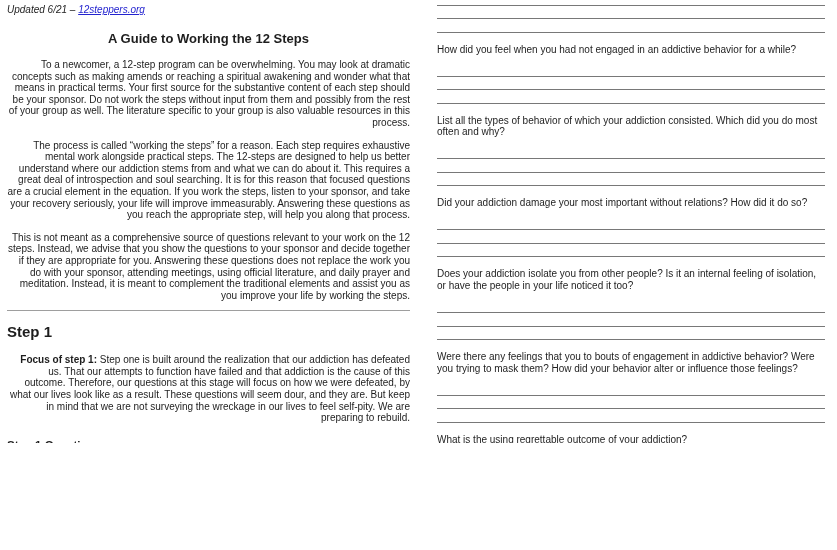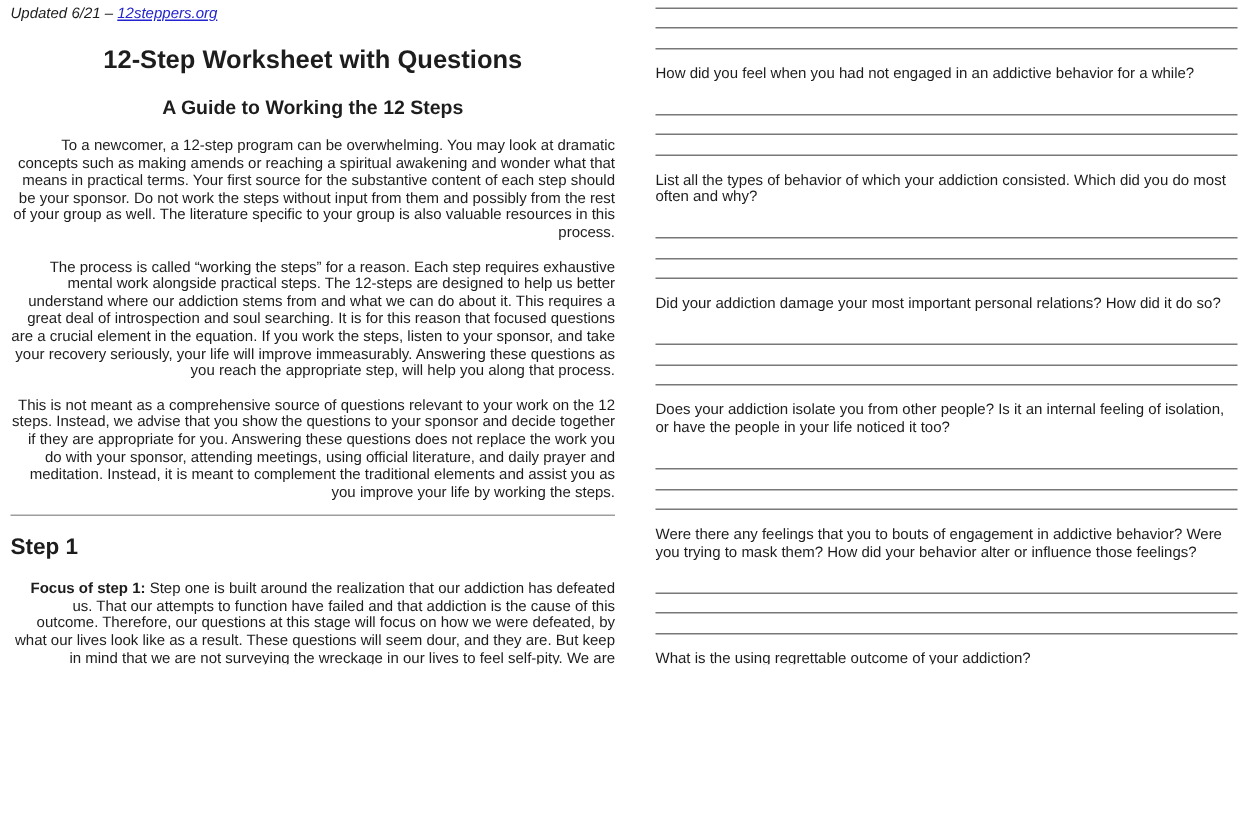--- a/index.html
+++ b/index.html
@@ -33,21 +33,20 @@
   .q { font-size:10px; line-height:11.6px; margin:11px 0 0 0; }
 </style>
 </head>
 <body>
 
 <div class="page">
 
   <div class="col-left">
     <p class="updated"><span>Updated 6/21 – </span><a href="#">12steppers.org</a></p>
 
-    <h1 class="title">12-Step Worksheet with Questions</h1>
     <h2 class="subtitle">A Guide to Working the 12 Steps</h2>
 
     <p class="body-p first-p">To a newcomer, a 12-step program can be overwhelming. You may look at dramatic concepts such as making amends or reaching a spiritual awakening and wonder what that means in practical terms. Your first source for the substantive content of each step should be your sponsor. Do not work the steps without input from them and possibly from the rest of your group as well. The literature specific to your group is also valuable resources in this process.</p>
     <p class="body-p">The process is called “working the steps” for a reason. Each step requires exhaustive mental work alongside practical steps. The 12-steps are designed to help us better understand where our addiction stems from and what we can do about it. This requires a great deal of introspection and soul searching. It is for this reason that focused questions are a crucial element in the equation. If you work the steps, listen to your sponsor, and take your recovery seriously, your life will improve immeasurably. Answering these questions as you reach the appropriate step, will help you along that process.</p>
     <p class="body-p">This is not meant as a comprehensive source of questions relevant to your work on the 12 steps. Instead, we advise that you show the questions to your sponsor and decide together if they are appropriate for you. Answering these questions does not replace the work you do with your sponsor, attending meetings, using official literature, and daily prayer and meditation. Instead, it is meant to complement the traditional elements and assist you as you improve your life by working the steps.</p>
 
     <hr class="rule">
 
     <h3 class="step-h">Step 1</h3>
 
@@ -77,21 +76,21 @@
     </div>
 
     <p class="q">List all the types of behavior of which your addiction consisted. Which did you do most often and why?</p>
 
     <div class="agroup">
       <div class="aline"></div>
       <div class="aline"></div>
       <div class="aline"></div>
     </div>
 
-    <p class="q">Did your addiction damage your most important personal relations? How did it do so?</p>
+    <p class="q">Did your addiction damage your most important without relations? How did it do so?</p>
 
     <div class="agroup">
       <div class="aline"></div>
       <div class="aline"></div>
       <div class="aline"></div>
     </div>
 
     <p class="q">Does your addiction isolate you from other people? Is it an internal feeling of isolation, or have the people in your life noticed it too?</p>
 
     <div class="agroup">

